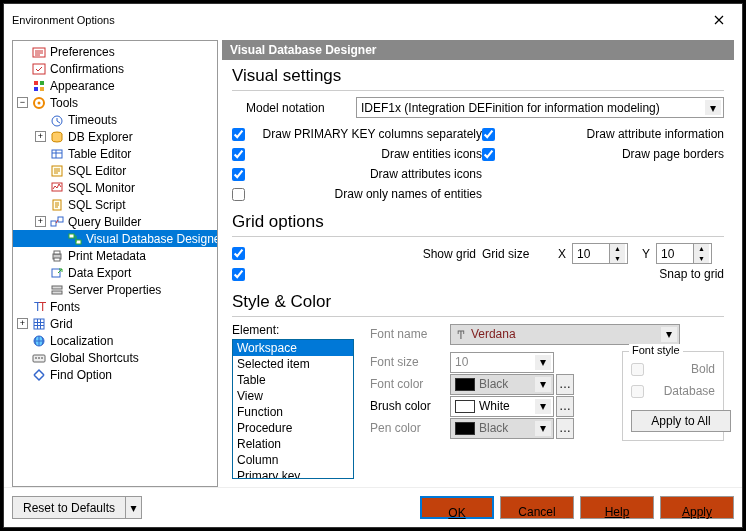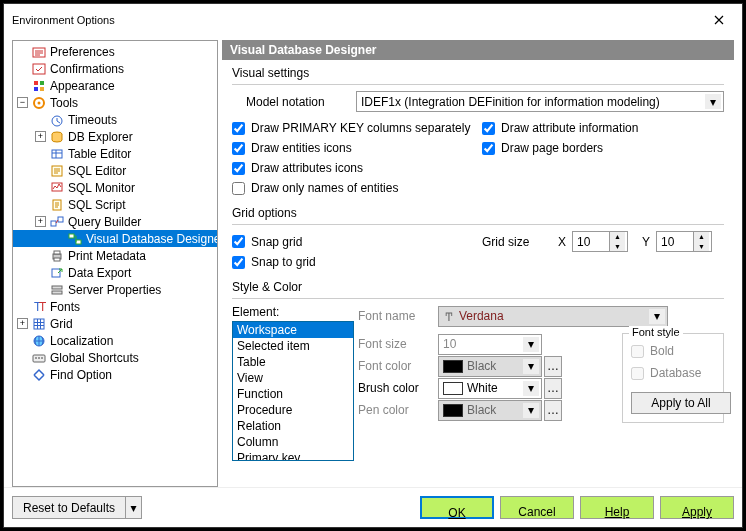--- a/index.html
+++ b/index.html
@@ -12,56 +12,56 @@
 .content { flex: 1; display: flex; padding: 4px 8px 0 8px; gap: 4px; overflow: hidden; }
 .tree-panel { width: 206px; border: 1px solid #999; background: #fff; overflow: auto; padding: 2px 0; }
 .tree-item { display: flex; align-items: center; height: 17px; padding-right: 4px; cursor: pointer; white-space: nowrap; }
 .tree-item.selected { background: #0078d7; color: #fff; }
 .tree-toggle { width: 11px; height: 11px; border: 1px solid #888; display: inline-flex; align-items: center; justify-content: center; margin-right: 3px; font-size: 9px; line-height: 1; flex-shrink: 0; background: #fff; color: #000; }
 .tree-spacer { display: inline-block; flex-shrink: 0; }
 .tree-icon { width: 16px; height: 16px; display: inline-flex; align-items: center; justify-content: center; margin-right: 3px; flex-shrink: 0; }
 .main-panel { flex: 1; display: flex; flex-direction: column; overflow: hidden; }
 .panel-header { background: #888; color: #fff; padding: 3px 8px; font-weight: bold; font-size: 12px; }
 .panel-body { flex: 1; padding: 6px 10px; overflow: auto; }
-.group-label { font-size: 12px; margin-bottom: 4px; }
+.group-label { font-size: 17px; margin-bottom: 4px; }
 .group-divider { border: none; border-top: 1px solid #ccc; margin: 2px 0 6px 0; }
 .row { display: flex; align-items: center; margin-bottom: 4px; }
 .indent { margin-left: 14px; }
 .lbl { width: 110px; }
 .combo { flex: 1; border: 1px solid #999; height: 21px; display: flex; align-items: center; padding: 0 4px; background: #fff; position: relative; }
 .combo-arrow { position: absolute; right: 2px; top: 2px; bottom: 2px; width: 16px; display: flex; align-items: center; justify-content: center; background: #eee; }
-.check-row { display: flex; align-items: center; height: 20px; }
+.check-row { display: flex; align-items: center; height: 20px; justify-content: space-between; }
 .check-col { display: flex; gap: 0; }
 .check-col .col1 { width: 250px; }
 .check-col .col2 { flex: 1; }
 input[type=checkbox] { margin-right: 6px; width: 13px; height: 13px; }
 .grid-row { display: flex; align-items: center; gap: 6px; }
 .spin { display: flex; border: 1px solid #999; height: 21px; width: 56px; background: #fff; }
 .spin input { border: none; width: 36px; padding: 0 4px; outline: none; }
 .spin-btns { width: 16px; display: flex; flex-direction: column; border-left: 1px solid #999; }
 .spin-btns div { flex: 1; display: flex; align-items: center; justify-content: center; font-size: 7px; background: #eee; }
-.style-row { display: flex; gap: 4px; }
+.style-row { display: flex; gap: 16px; }
 .listbox { width: 122px; height: 140px; border: 1px solid #0369a1; overflow-y: scroll; background: #fff; }
 .listbox-item { padding: 1px 4px; cursor: pointer; }
 .listbox-item.selected { background: #0078d7; color: #fff; }
 .style-props { flex: 1; display: flex; flex-direction: column; gap: 6px; }
 .prop-row { display: flex; align-items: center; height: 22px; }
 .prop-lbl { width: 80px; color: #888; }
 .prop-lbl.active { color: #000; }
 .color-combo { width: 104px; height: 21px; border: 1px solid #999; display: flex; align-items: center; background: #eee; position: relative; }
 .color-swatch { width: 20px; height: 13px; margin: 0 4px; border: 1px solid #333; }
 .color-combo.disabled { background: #ddd; }
 .ellipsis-btn { width: 18px; height: 21px; border: 1px solid #999; margin-left: 2px; display: flex; align-items: center; justify-content: center; background: #eee; }
 .font-style-box { border: 1px solid #ccc; padding: 6px 8px 8px 8px; margin-left: 8px; position: relative; width: 102px; }
 .font-style-box .legend { position: absolute; top: -8px; left: 6px; background: #fff; padding: 0 3px; font-size: 11px; }
 .font-style-box .check-row { height: 22px; color: #888; }
 .apply-all { width: 100px; height: 22px; border: 1px solid #999; background: #eee; margin-top: 8px; cursor: pointer; }
 .footer { display: flex; align-items: center; padding: 8px; gap: 6px; border-top: 1px solid #eee; }
 .footer-spacer { flex: 1; }
-.btn { height: 23px; min-width: 74px; border: 1px solid #999; background: #bef264; cursor: pointer; padding: 8px 8px; }
+.btn { height: 23px; min-width: 74px; border: 1px solid #999; background: #c2410c; cursor: pointer; padding: 8px 8px; }
 .btn.default { border: 2px solid #0078d7; }
 .reset-btn { display: flex; }
 .reset-btn .main { border: 1px solid #999; background: #eee; height: 23px; padding: 0 10px; cursor: pointer; }
 .reset-btn .drop { border: 1px solid #999; border-left: none; background: #eee; height: 23px; width: 16px; display: flex; align-items: center; justify-content: center; cursor: pointer; }
 svg { display: block; }
 .underline-char { text-decoration: underline; }
 </style>
 </head>
 <body>
 
@@ -348,21 +348,21 @@
                 <span>Draw page borders</span>
               </div>
           </div>
         </div>
 
         <div class="group-label" style="margin-top:8px;">Grid options</div>
         <hr class="group-divider">
         <div class="grid-row">
           <div class="check-row" style="width:244px;">
               <input type="checkbox" checked="" style="">
-              <span>Snap grid</span>
+              <span>Show grid</span>
             </div>
           <span style="width:70px;">Grid size</span>
           <span>X</span>
           <div class="spin">
               <input value="10" style="">
               <div class="spin-btns">
                 <div>▲</div>
                 <div>▼</div>
               </div>
             </div>

